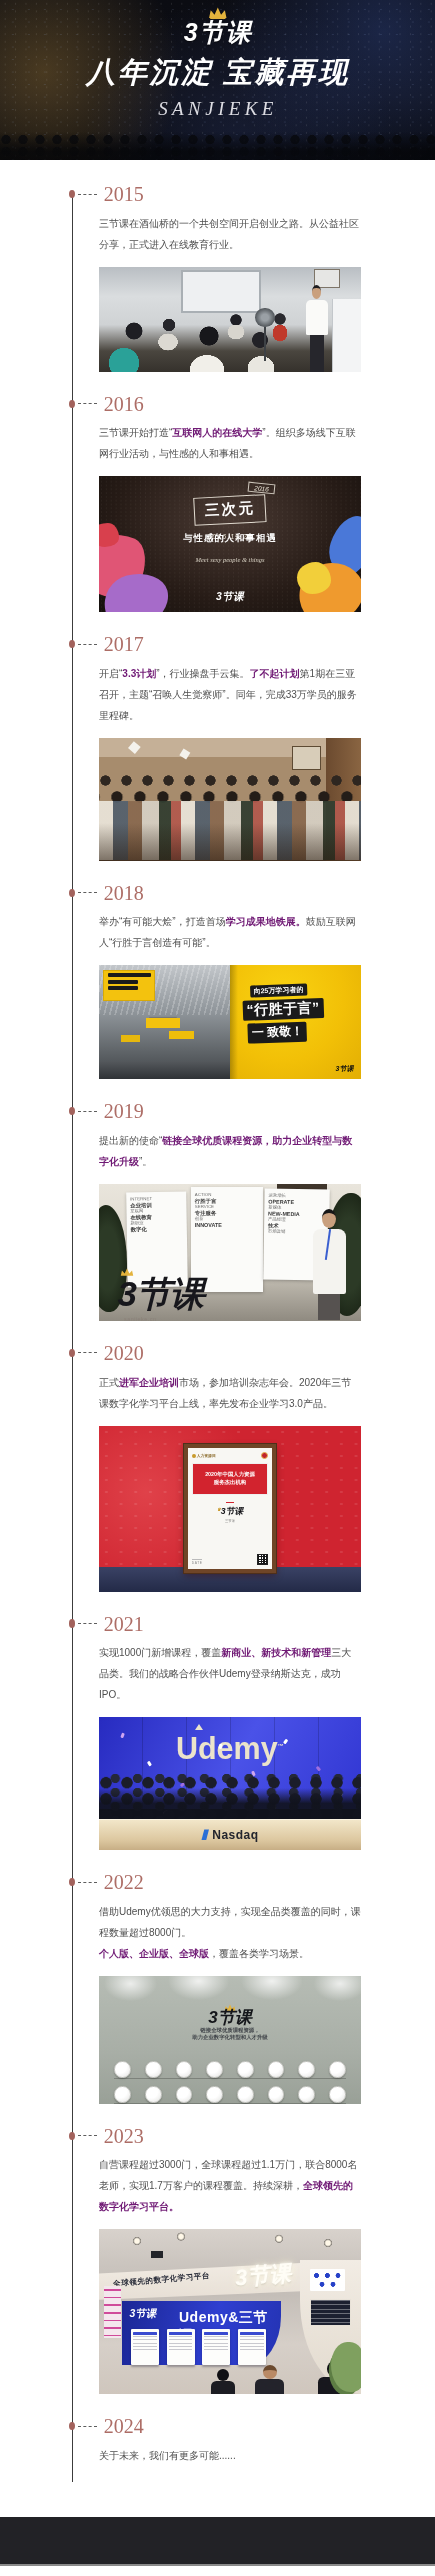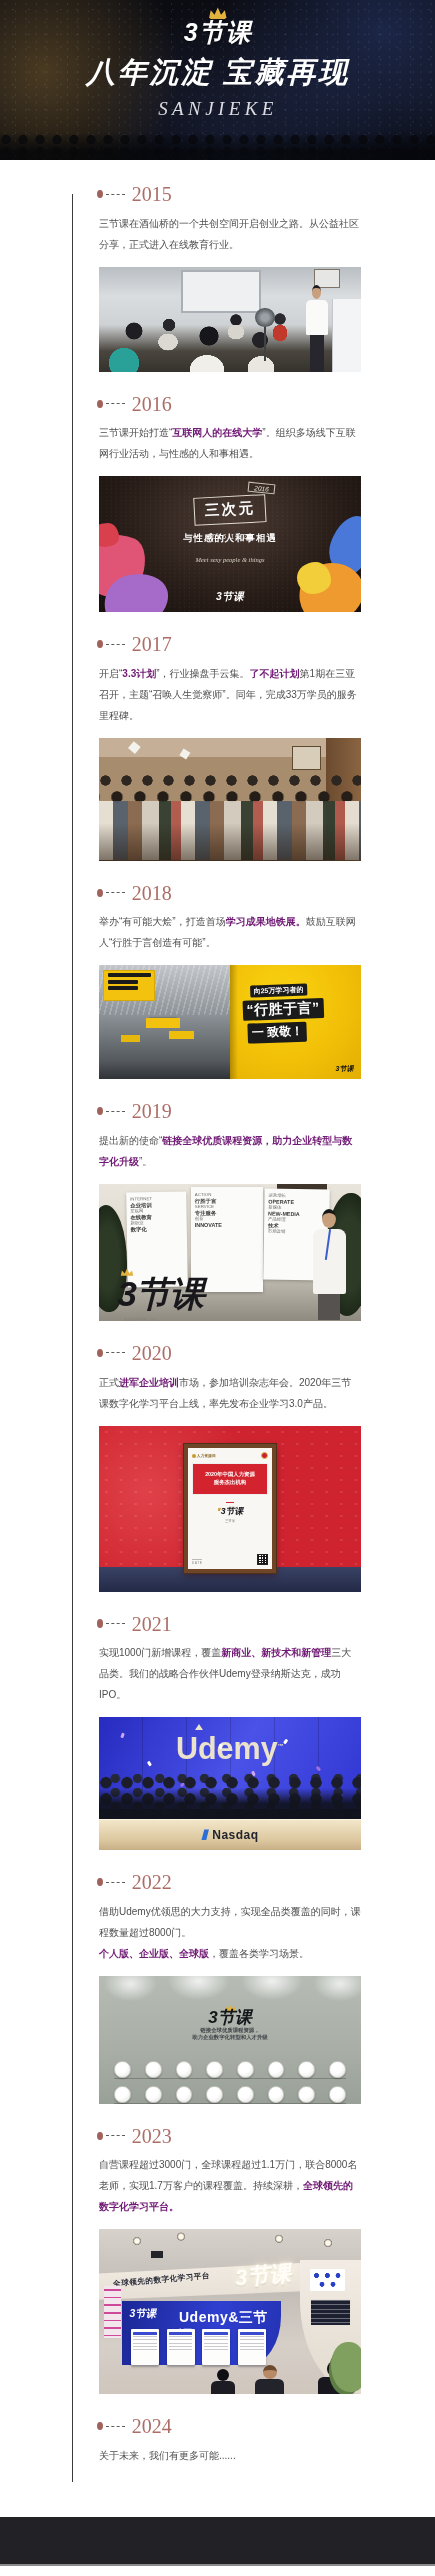--- a/index.html
+++ b/index.html
@@ -29,21 +29,21 @@
     line-height:26px;margin-top:-2.2px;text-shadow:0 0.5px 1.1px rgba(0,0,0,.6);}
   .hero-title{font-family:"Liberation Serif",serif;font-style:italic;font-weight:700;
     font-size:29px;letter-spacing:2.7px;margin-top:11px;line-height:33px;}
   .hero-sub{font-family:"Liberation Serif",serif;font-style:italic;font-size:19px;
     letter-spacing:4.4px;color:#dcdce2;margin-top:8.7px;line-height:22px;}
 
   
   .content{position:relative;background:#fff;padding:23px 0 51px 0;}
   .tl-line{position:absolute;left:72px;top:34px;width:0.5px;height:2288px;background:#3c3c3c;}
   .entry{position:relative;}
-  .entry-head{display:flex;align-items:center;height:22px;padding-left:97px;}
+  .entry-head{display:flex;align-items:center;height:22px;padding-left:69px;}
   .dot{width:6px;height:8.2px;border-radius:50%;background:#a2625c;flex:none;position:relative;z-index:2;}
   .dashes{width:19.6px;border-top:1.6px dashed #5d5d5d;margin-left:2.7px;flex:none;}
   .year{margin:0 0 0 6.5px;font-family:"Liberation Serif",serif;font-weight:400;
     font-size:20px;line-height:22px;color:#ad6d66;}
   .desc{margin:7.6px 0 12px 99px;width:262px;font-size:10px;line-height:21px;color:#4f4f4f;}
   .desc .red{color:#701a75;font-weight:700;}
   .photo{position:relative;margin:0 0 21px 99px;width:262px;overflow:hidden;}
 
   
   .p15{height:105px;background:linear-gradient(#b9bec3,#dadddf 28%,#cfd2d4 55%,#4a463f 80%,#35312c);}

